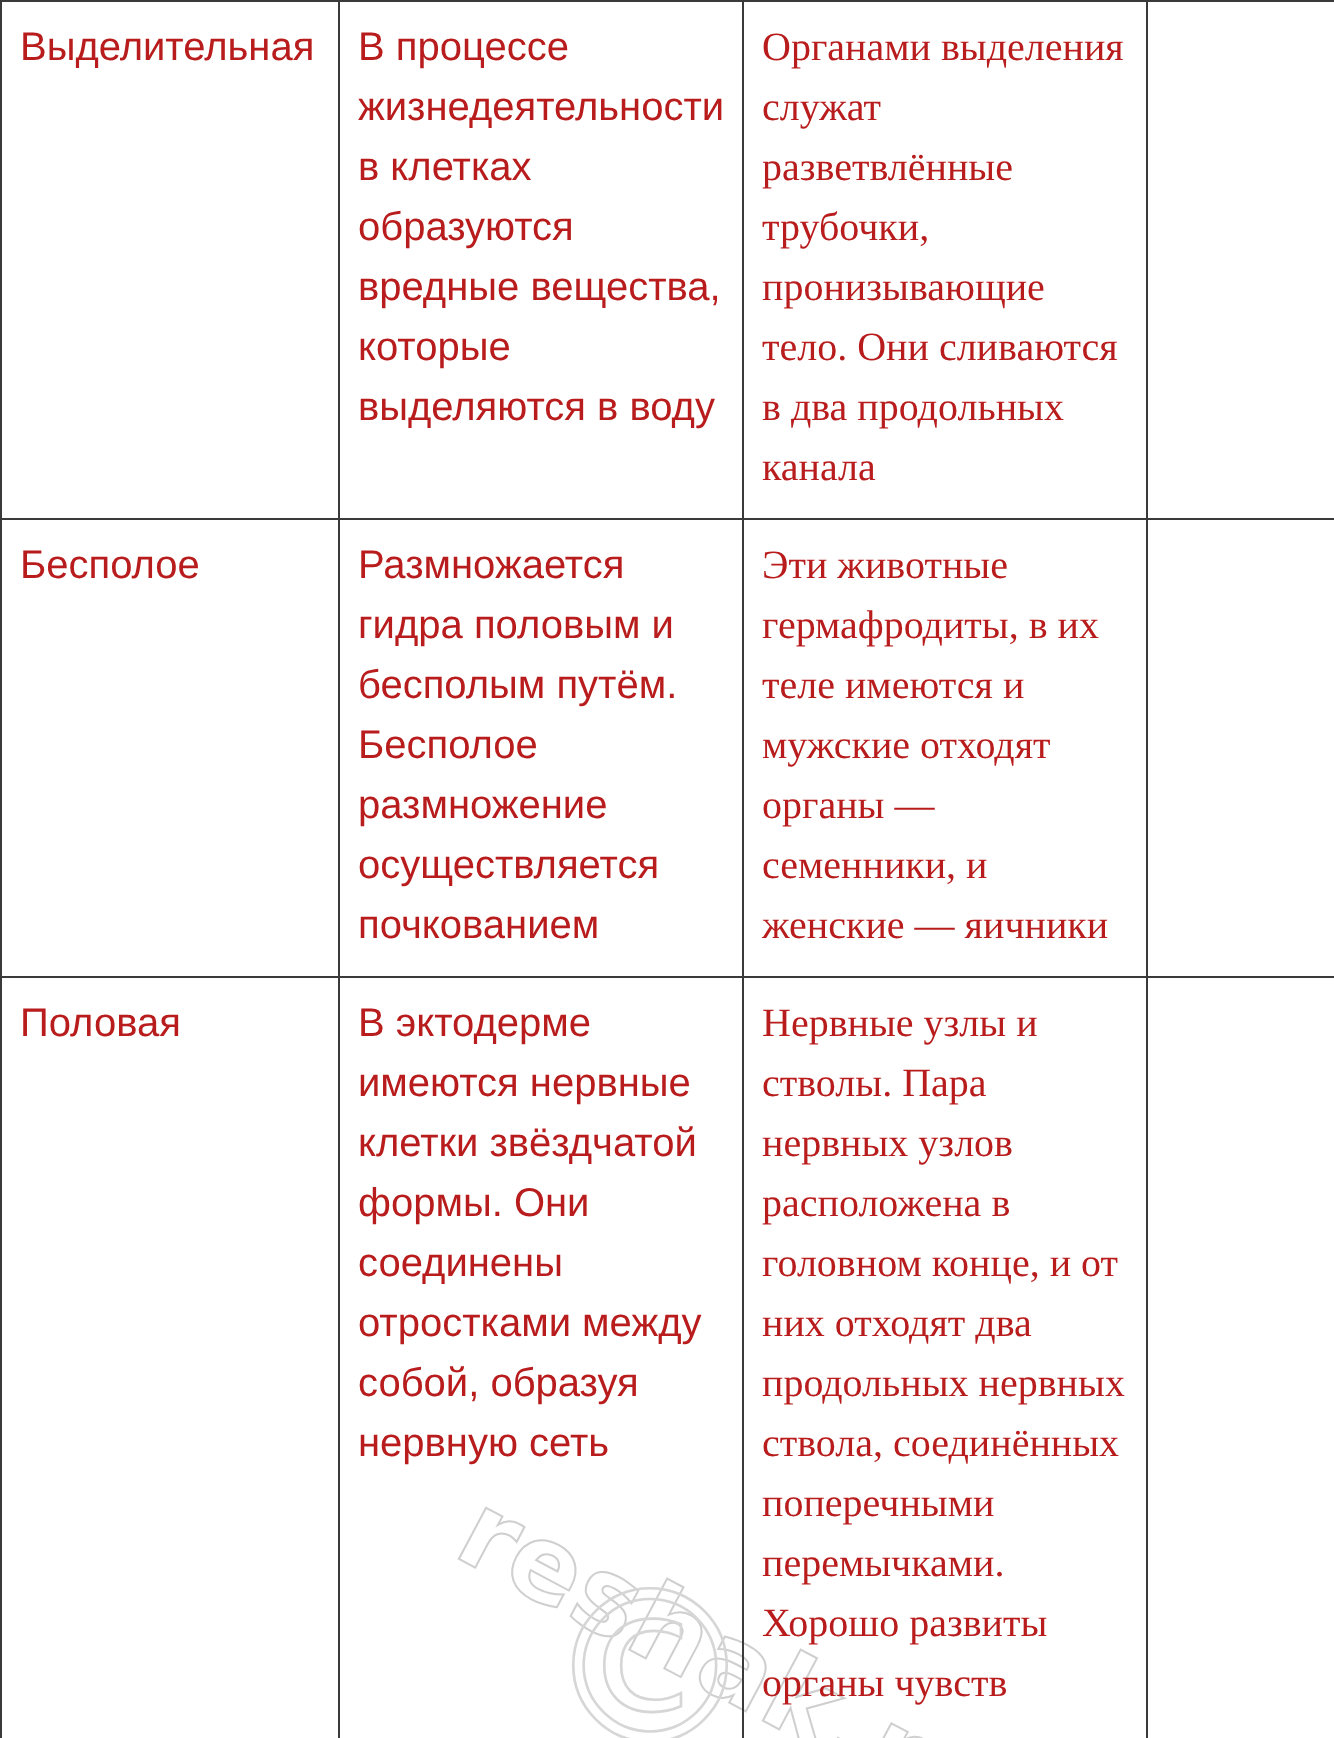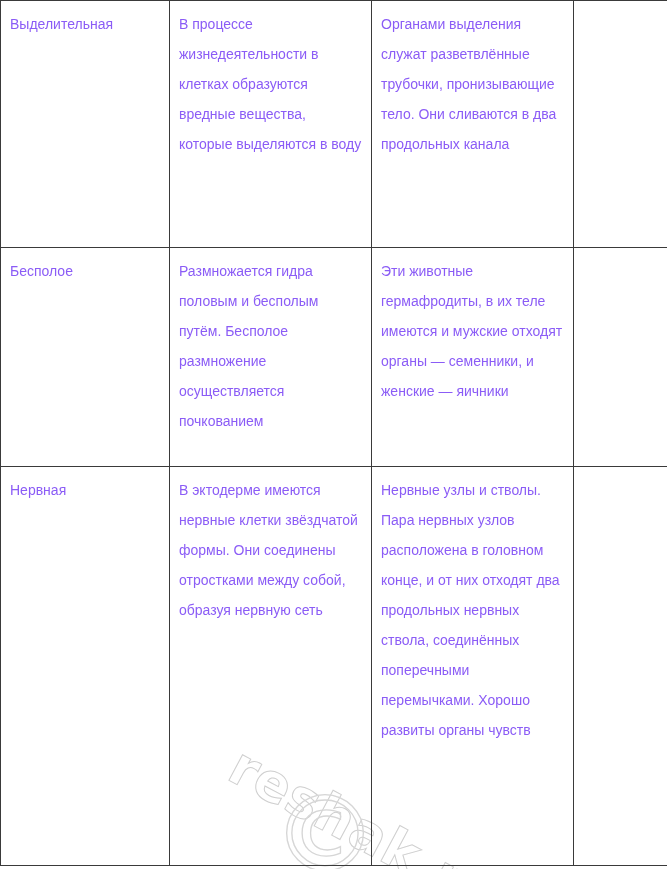--- a/index.html
+++ b/index.html
@@ -70,28 +70,28 @@
   table.bio {
     border-collapse: collapse;
     table-layout: fixed;
     width: 666px;
     background: transparent;
   }
   table.bio td {
     border: 1px solid #3a3a3a;
     vertical-align: top;
     padding: 8px 9px 10px 9px;
-    font-size: 14px;
+    font-size: 20px;
     line-height: 30px;
-    color: #8b5cf6;
+    color: #b91c1c;
     background: transparent;
   }
   td.c1 { width: 150px; }
   td.c2 { width: 183px; }
-  td.c3 { width: 183px; }
+  td.c3 { width: 183px; font-family: Liberation Serif, serif; }
   td.c4 { width: 108px; }
 
   tr.r1 td { height: 228px; }
   tr.r2 td { height: 200px; }
   tr.r3 td { height: 380px; }
 
   .cell-text { display: block; white-space: pre-line; }
 </style>
 </head>
 <body>
@@ -134,21 +134,21 @@
             <span class="cell-text">Эти животные гермафродиты, в их теле имеются и мужские отходят органы — семенники, и женские — яичники</span>
           </td>
           <td class="c4">
             <span class="cell-text"></span>
           </td>
 
         </tr>
 
         <tr class="r3">
           <td class="c1">
-            <span class="cell-text">Нервная</span>
+            <span class="cell-text">Половая</span>
           </td>
           <td class="c2">
             <span class="cell-text">В эктодерме имеются нервные клетки звёздчатой формы. Они соединены отростками между собой, образуя нервную сеть</span>
           </td>
           <td class="c3">
             <span class="cell-text">Нервные узлы и стволы. Пара нервных узлов расположена в головном конце, и от них отходят два продольных нервных ствола, соединённых поперечными перемычками. Хорошо развиты органы чувств</span>
           </td>
           <td class="c4">
             <span class="cell-text"></span>
           </td>

